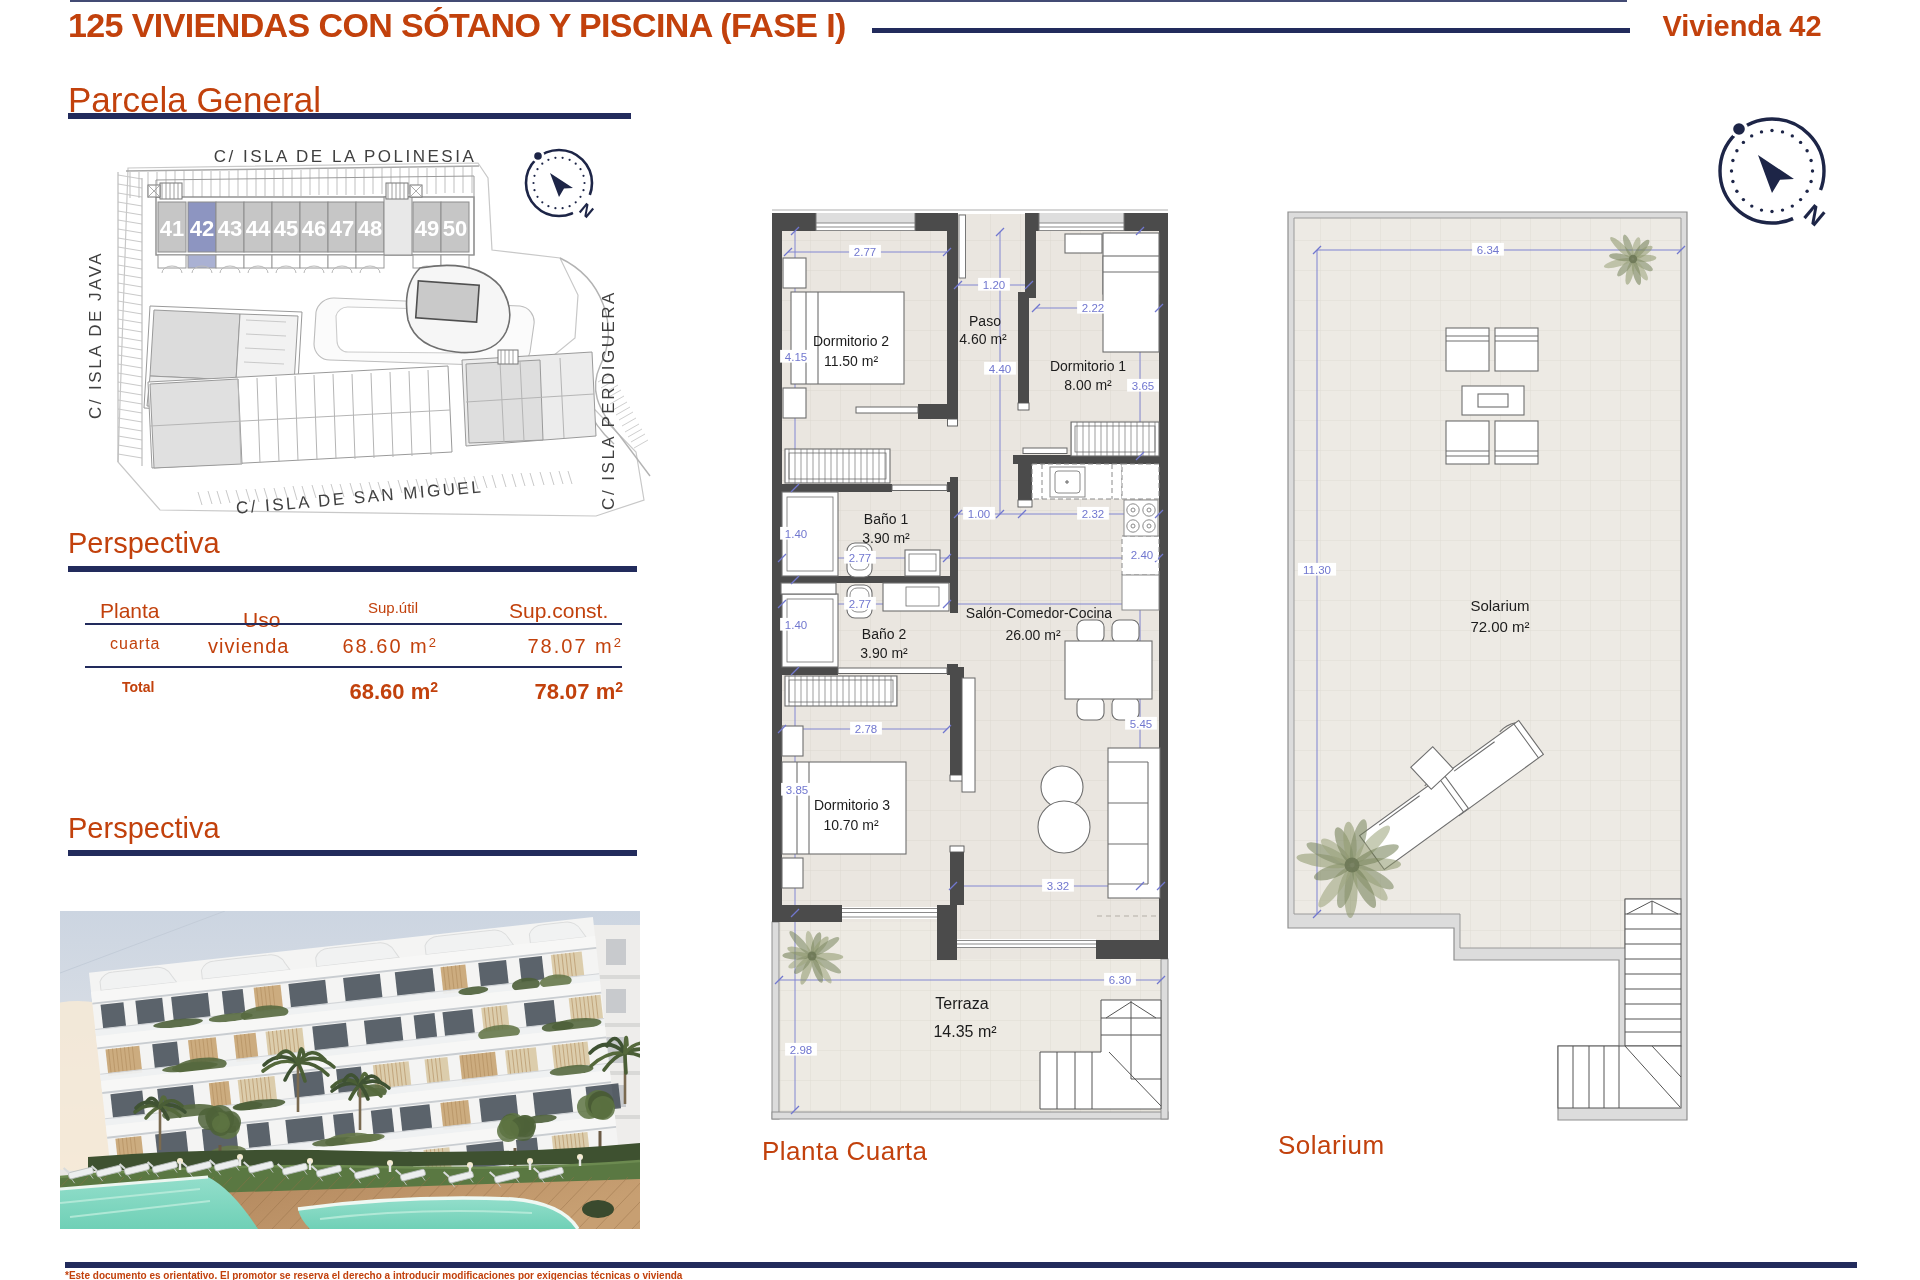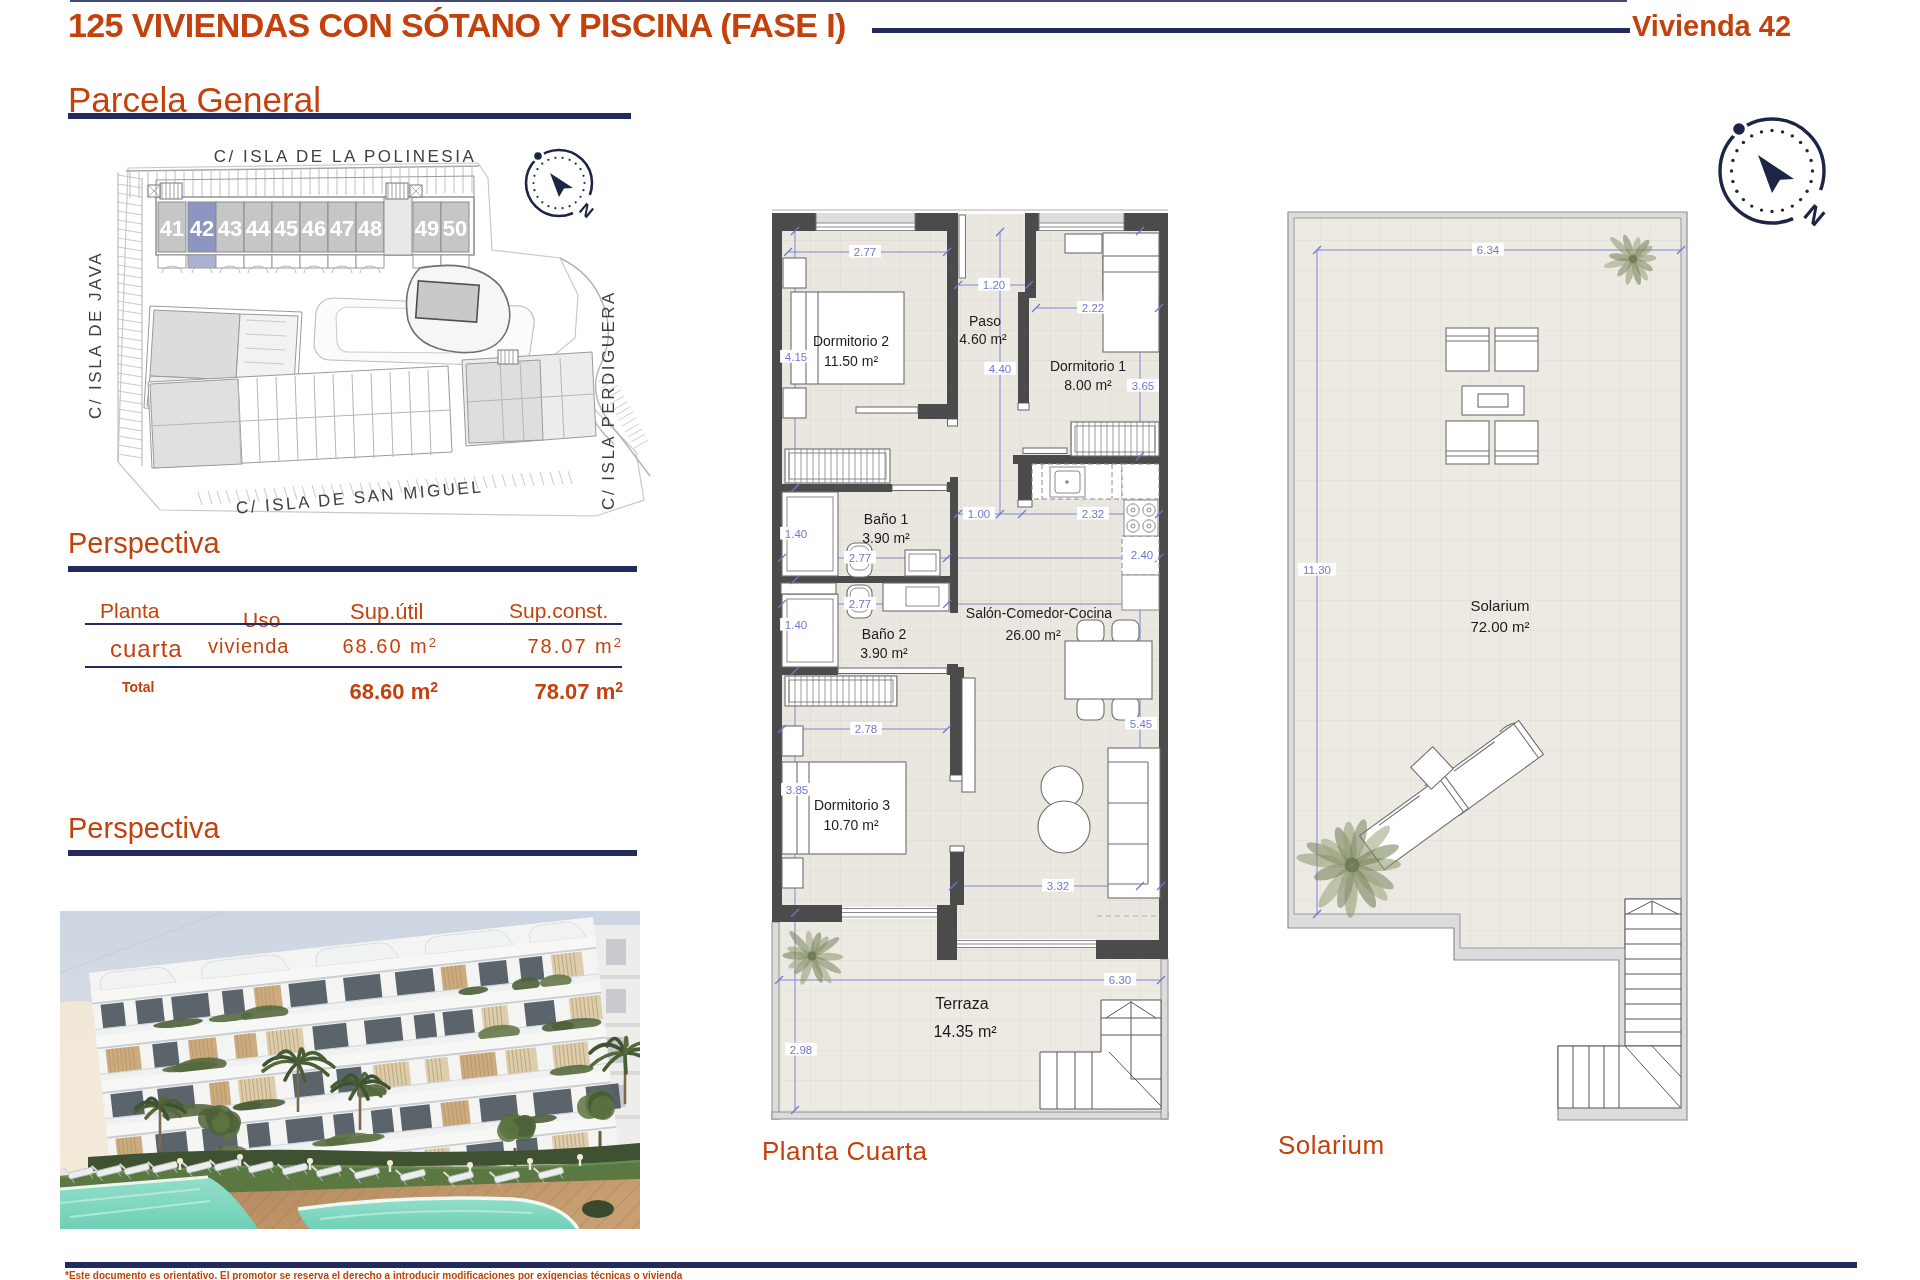--- a/index.html
+++ b/index.html
@@ -9,41 +9,41 @@
 </style>
 </head>
 <body>
 
 <div class="abs" style="left:70px;top:0;width:1557px;height:2px;background:#222b5c;opacity:.85"></div>
 
 <div class="abs navy" style="left:68px;top:6px;font-size:34px;font-weight:bold;letter-spacing:-0.6px;">125 VIVIENDAS CON SÓTANO Y PISCINA (FASE I)</div>
 
 <div class="abs" style="left:872px;top:28px;width:758px;height:5px;background:#222b5c;"></div>
 
-<div class="abs navy" style="left:1632px;top:10px;width:220px;font-size:29px;font-weight:bold;text-align:left;">Vivienda 42</div>
+<div class="abs navy" style="left:1632px;top:10px;width:220px;font-size:29px;font-weight:bold;text-align:center;">Vivienda 42</div>
 
 <div class="abs navy" style="left:68px;top:80px;font-size:35px;">Parcela General</div>
 
 <div class="abs" style="left:68px;top:113px;width:563px;height:6px;background:#222b5c;"></div>
 
 <div class="abs navy" style="left:68px;top:527px;font-size:29px;">Perspectiva</div>
 
 <div class="abs" style="left:68px;top:566px;width:569px;height:6px;background:#222b5c;"></div>
 
 <div class="abs navy" style="left:100px;top:599px;font-size:21px;">Planta</div>
 
 <div class="abs navy" style="left:243px;top:599px;font-size:21px;margin-top:9px;">Uso</div>
 
-<div class="abs navy" style="left:350px;top:599px;font-size:22px;">Sup.útil</div>
+<div class="abs navy" style="left:368px;top:599px;font-size:15px;">Sup.útil</div>
 
 <div class="abs navy" style="left:509px;top:599px;font-size:21px;">Sup.const.</div>
 
 <div class="abs" style="left:85px;top:623px;width:537px;height:2px;background:#222b5c;"></div>
 
-<div class="abs navy" style="left:110px;top:635px;font-size:24px;letter-spacing:1px;">cuarta</div>
+<div class="abs navy" style="left:110px;top:635px;font-size:16px;letter-spacing:1px;">cuarta</div>
 
 <div class="abs navy" style="left:208px;top:635px;font-size:20px;letter-spacing:1px;">vivienda</div>
 
 <div class="abs navy" style="left:300px;top:635px;width:138px;font-size:20px;letter-spacing:2px;text-align:right;">68.60 m<span style="font-size:13px;vertical-align:6px;">2</span></div>
 
 <div class="abs navy" style="left:490px;top:635px;width:133px;font-size:20px;letter-spacing:2px;text-align:right;">78.07 m<span style="font-size:13px;vertical-align:6px;">2</span></div>
 
 <div class="abs" style="left:85px;top:666px;width:537px;height:2px;background:#222b5c;"></div>
 
 <div class="abs navy" style="left:122px;top:679px;font-size:14px;font-weight:bold;">Total</div>

